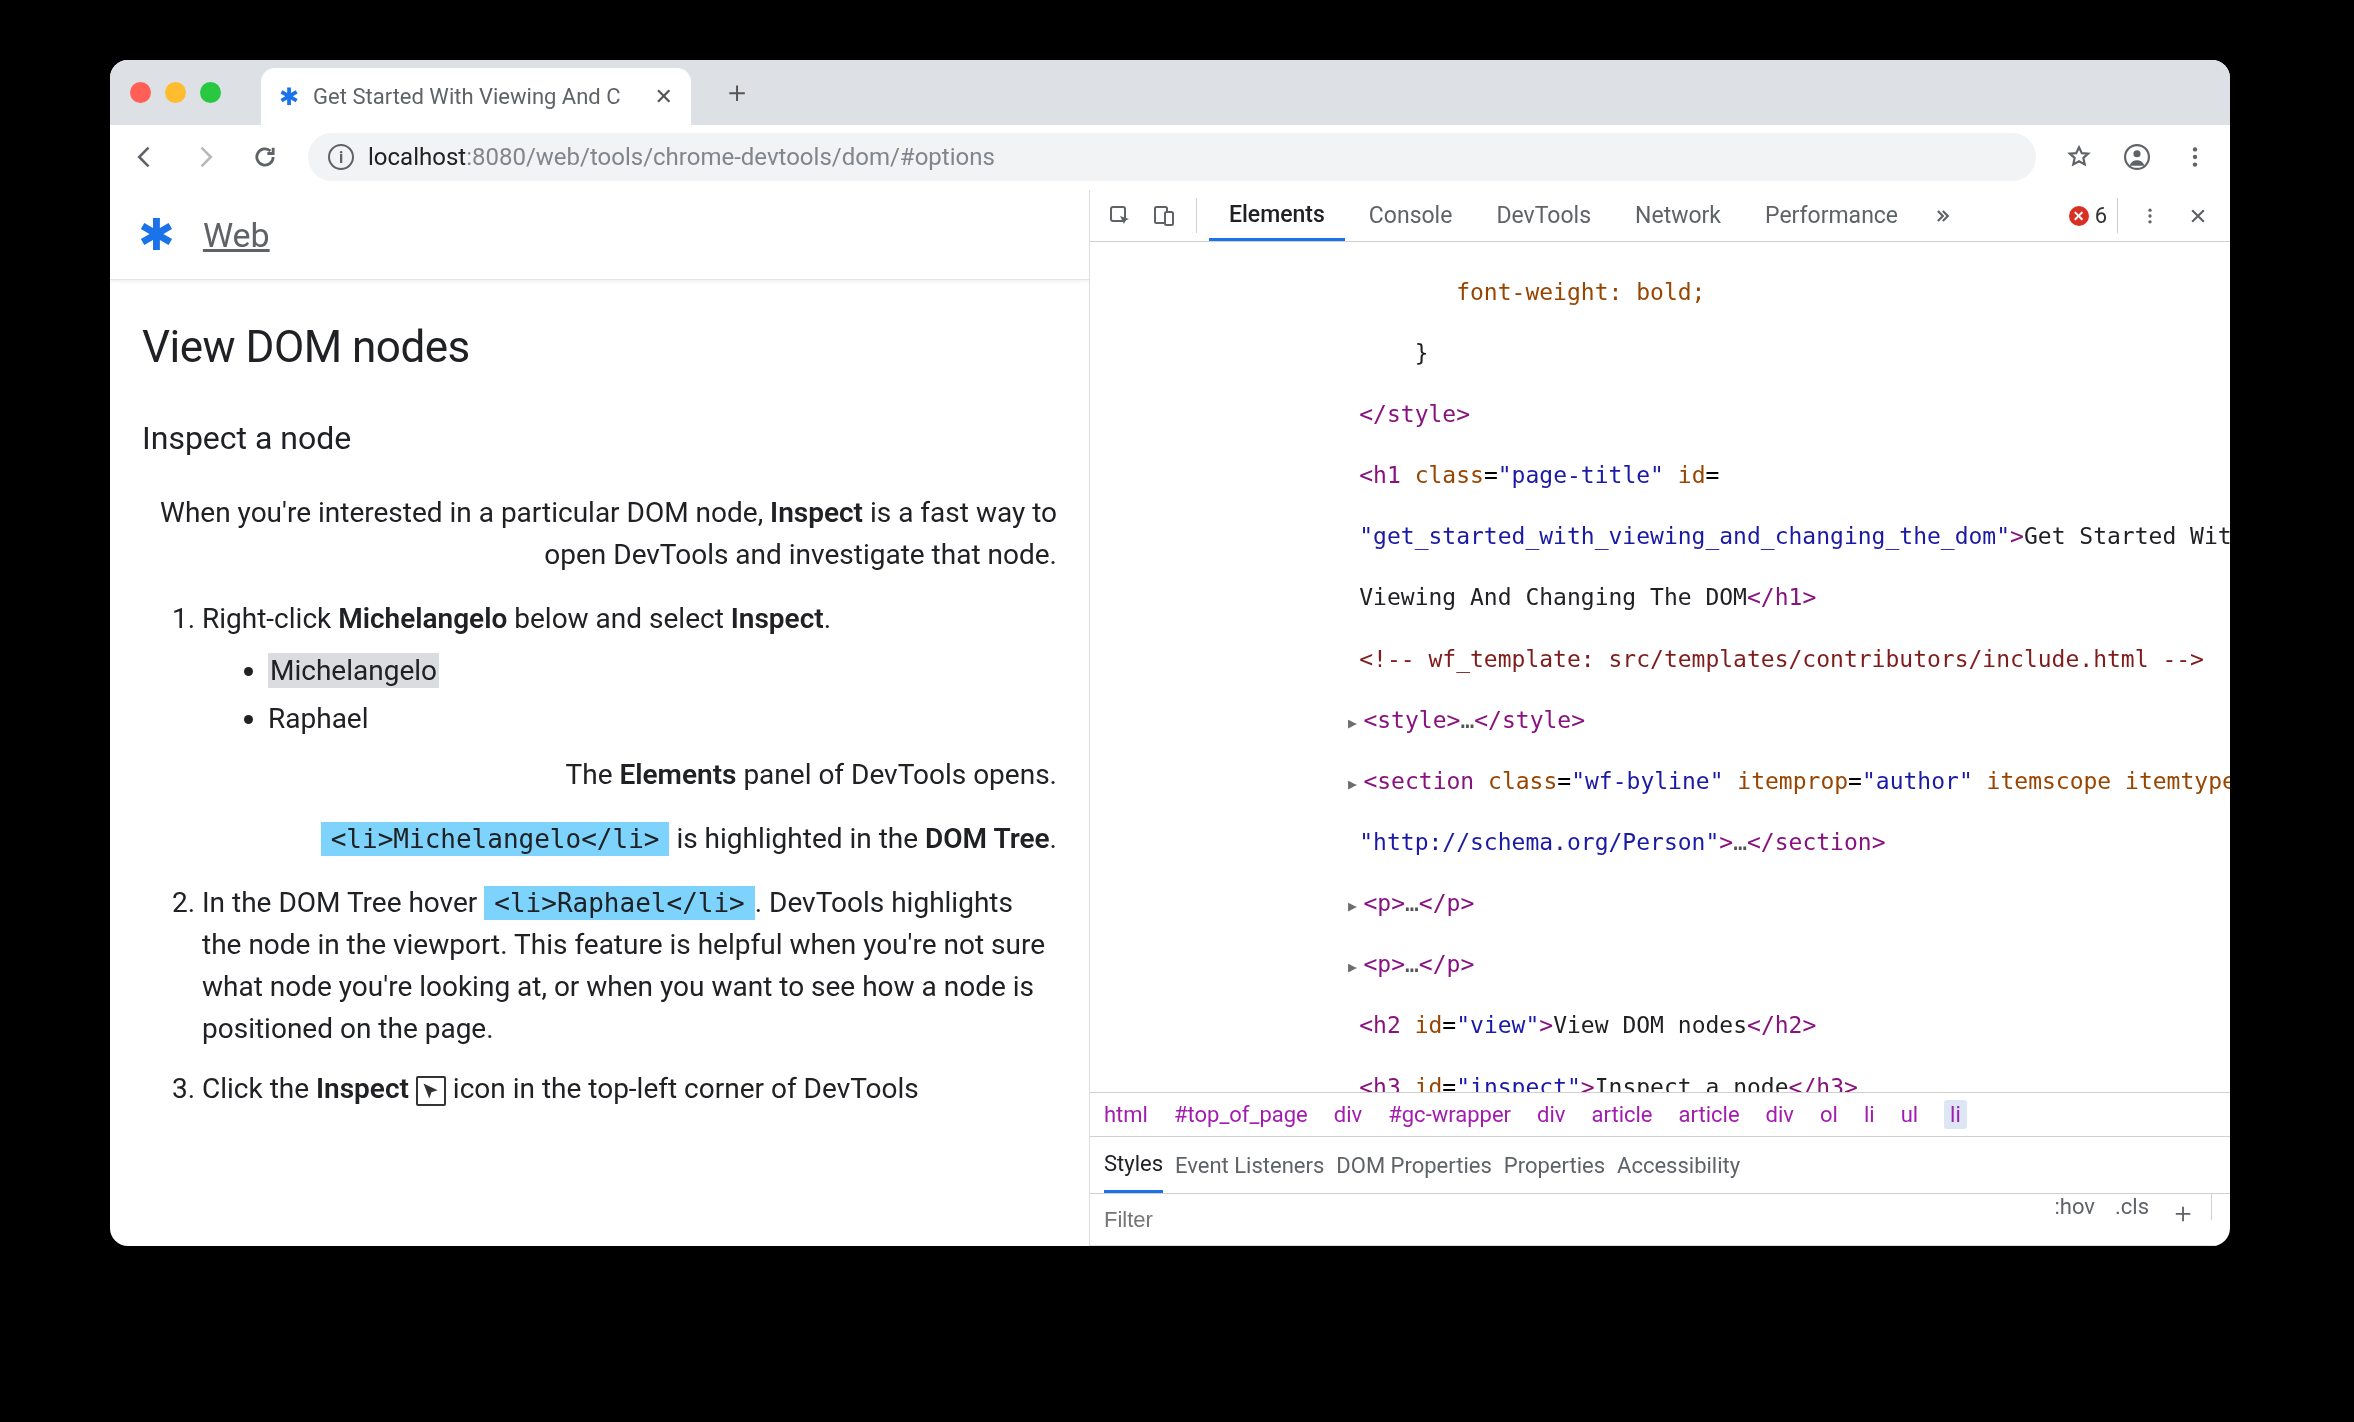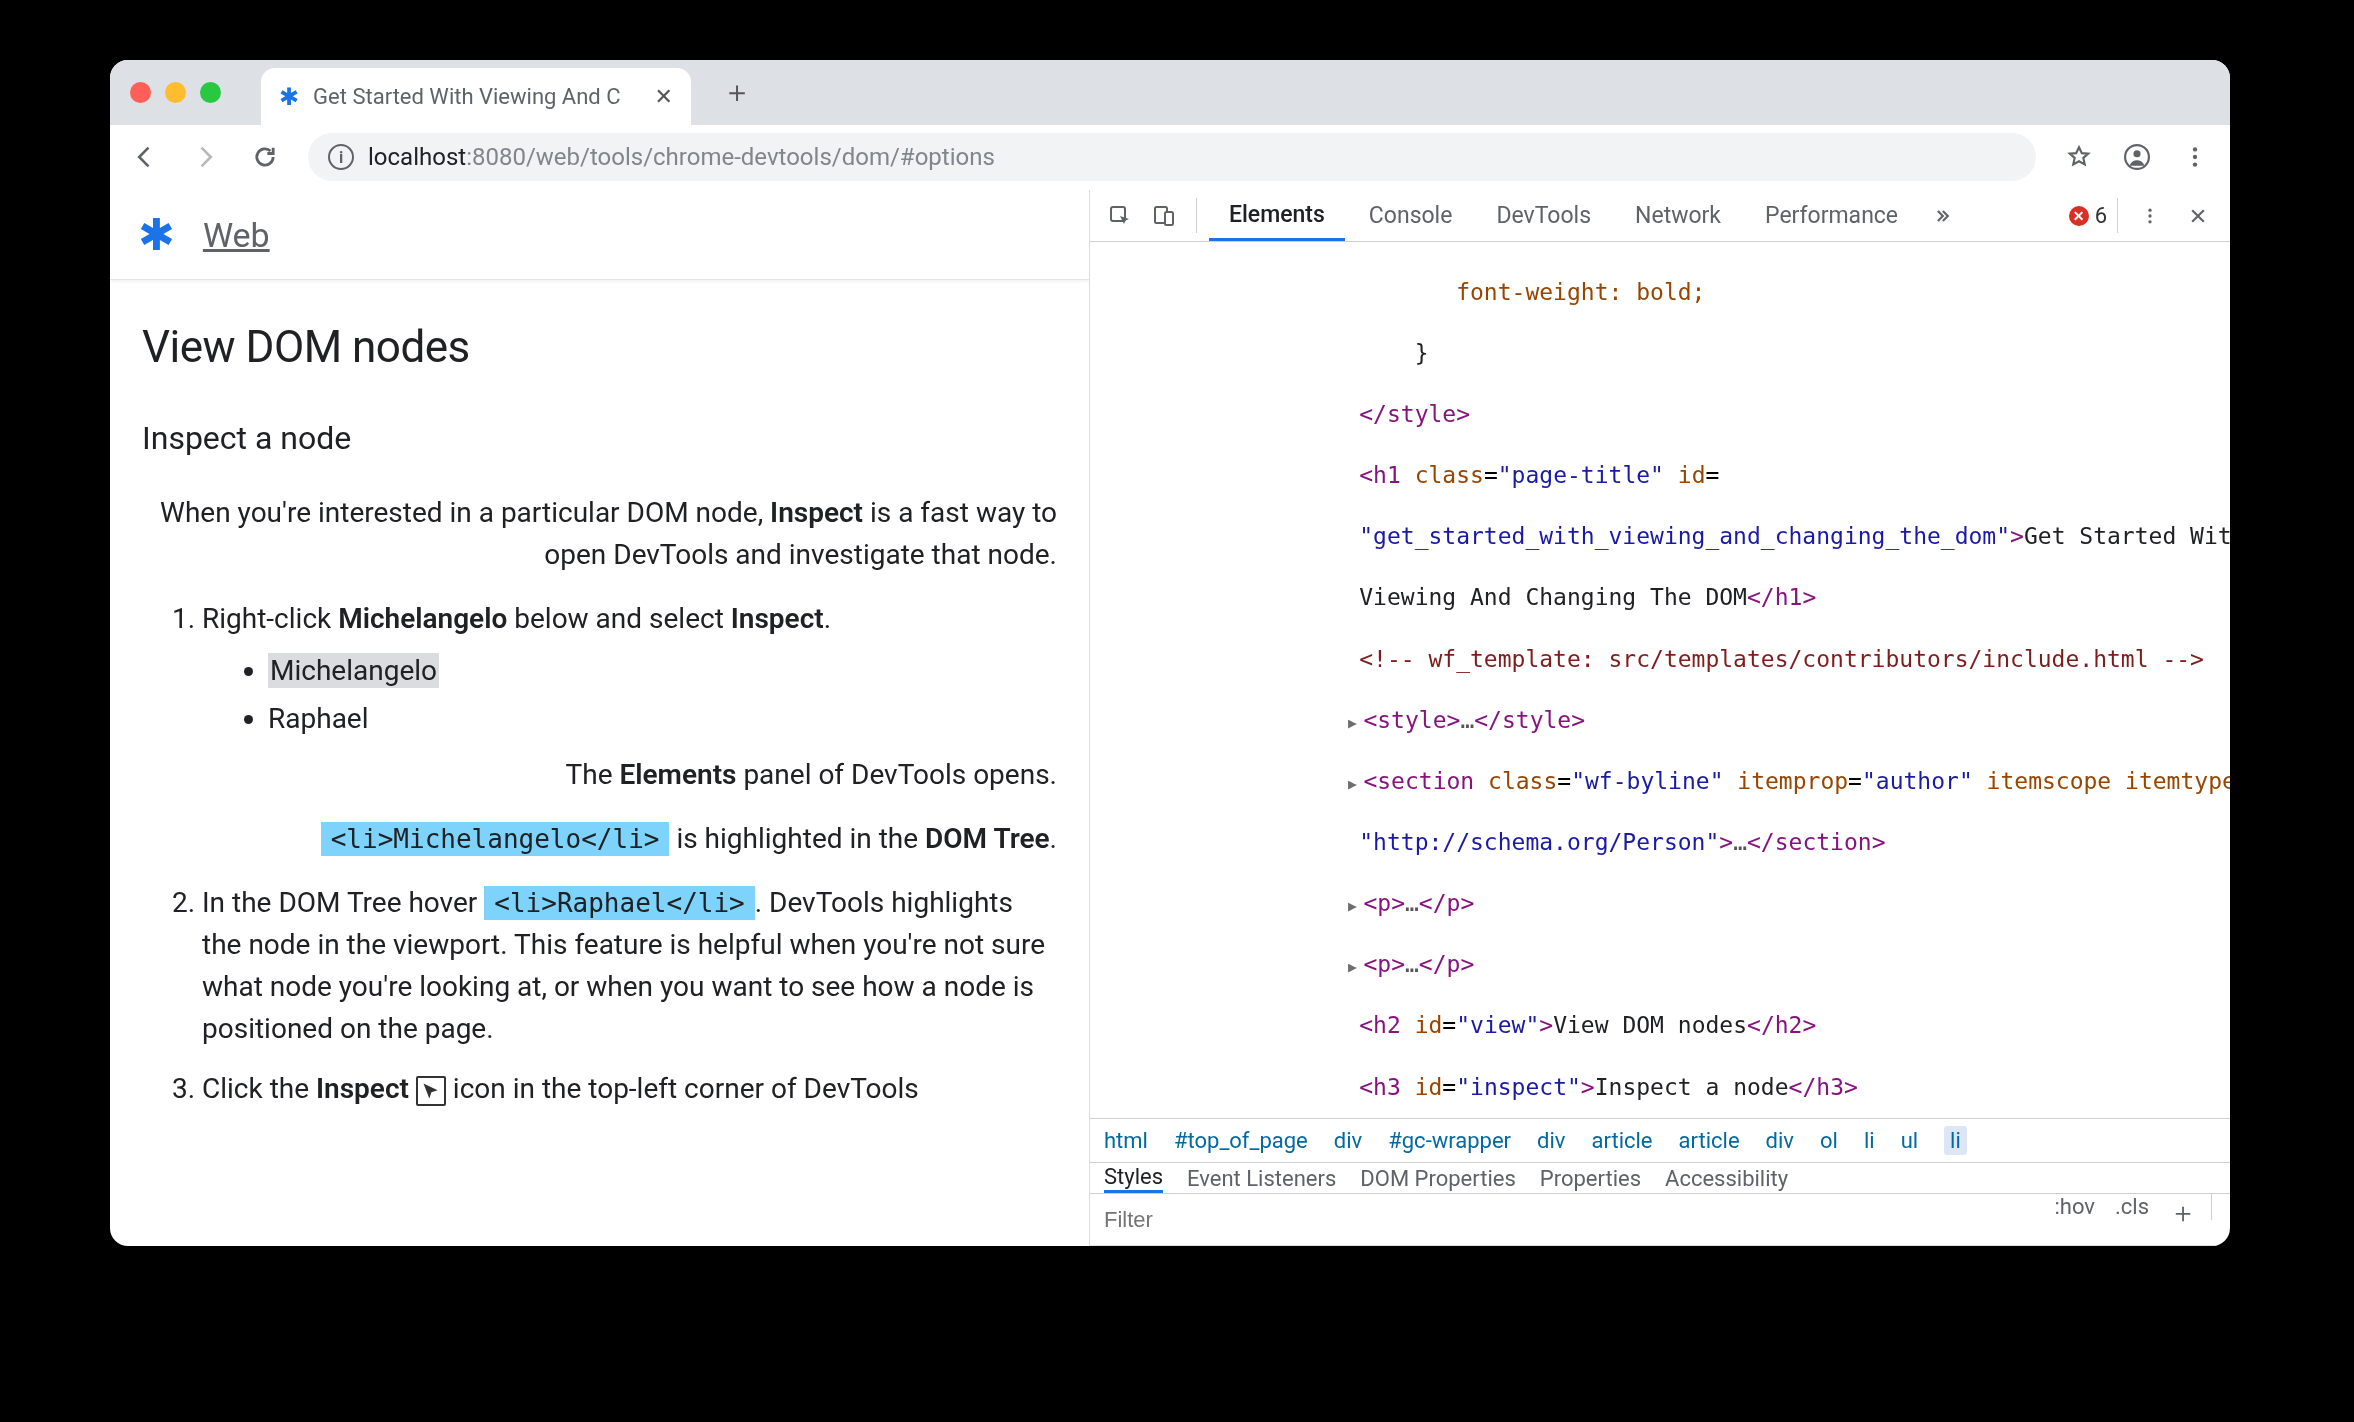--- a/index.html
+++ b/index.html
@@ -161,32 +161,32 @@
   .arrow { color:#6e6e6e; display:inline-block; width:14px; text-align:center; font-size:15px; margin-right:4px;}
 
   .breadcrumbs {
     height: 44px;
     border-top:1px solid #d0d0d0;
     display:flex;
     align-items:center;
     padding: 0 14px;
     gap: 26px;
     font-size: 22px;
-    color:#0369a1;
+    color:#a21caf;
     overflow:hidden;
   }
   .breadcrumbs .bc:last-child { background:#dde6f5; padding:2px 6px; border-radius:3px;}
   .styles-tabs {
-    height: 32px;
+    height: 58px;
     border-top:1px solid #d0d0d0;
     border-bottom:1px solid #d0d0d0;
     display:flex;
     align-items:stretch;
     padding: 0 14px;
-    gap: 24px;
+    gap: 12px;
     font-size: 22px;
     color:#5f6368;
   }
   .st-tab{display:flex;align-items:center;cursor:pointer;}
   .st-tab.active{color:#202124;border-bottom:3px solid #1a73e8;}
   .styles-bar {
     height: 52px;
     display:flex;
     padding: 0 14px;
     font-size:22px;

